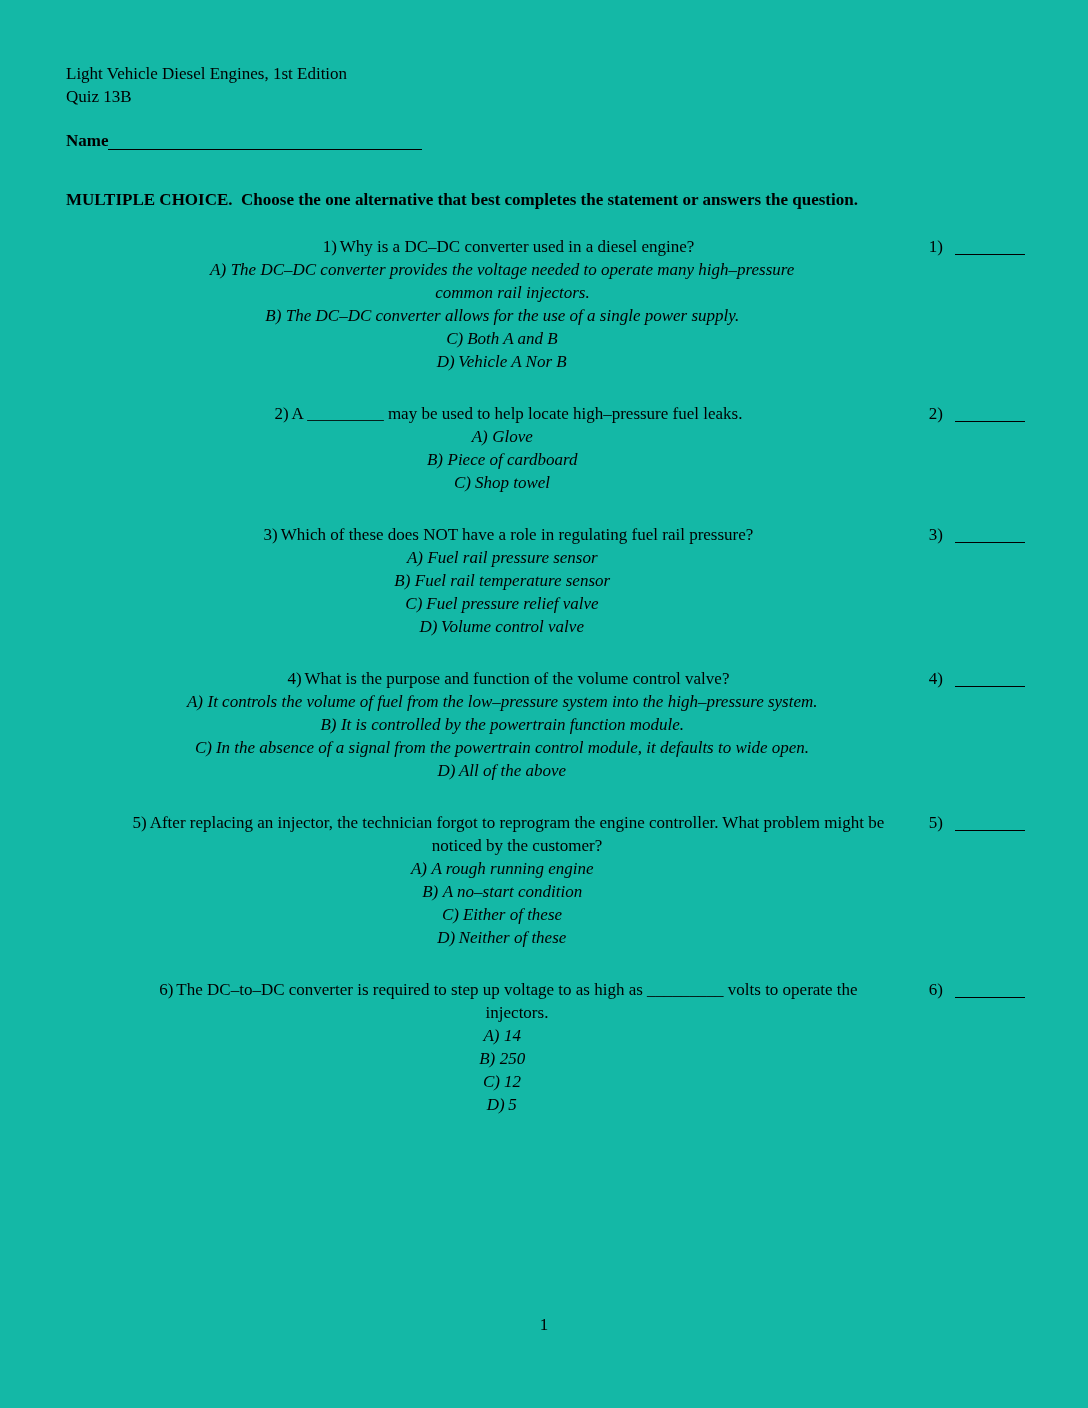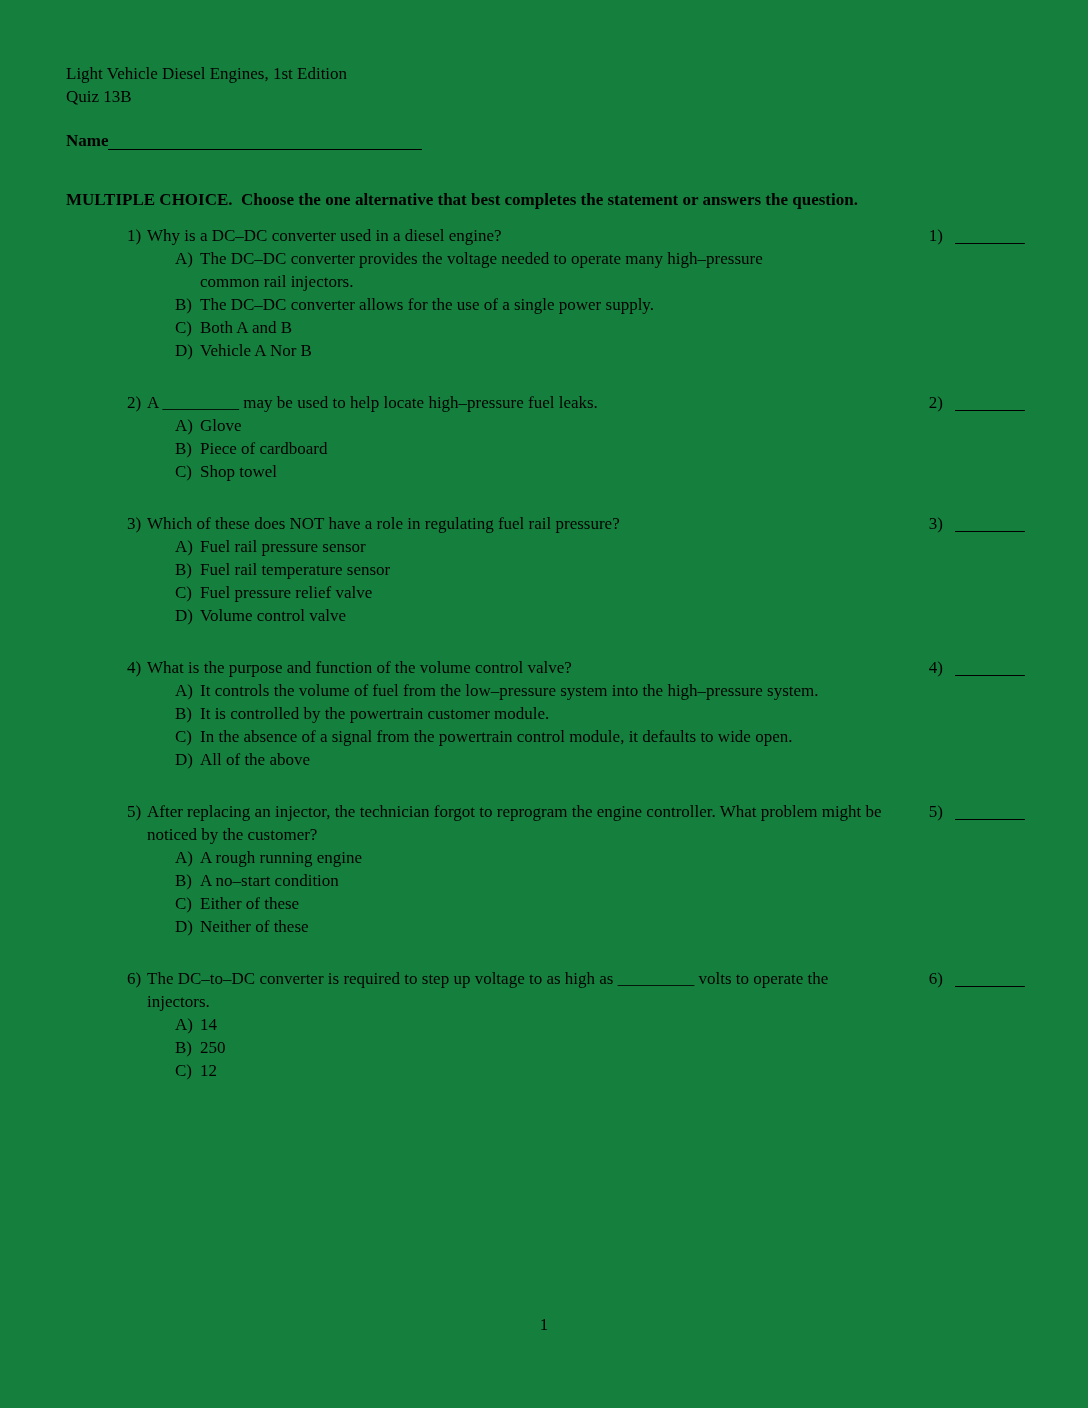--- a/index.html
+++ b/index.html
@@ -2,54 +2,55 @@
 <html><head>
 <meta charset="utf-8">
 <style>
   * { box-sizing: border-box; }
   html, body { margin: 0; padding: 0; background: #ffffff; }
   .page {
     position: relative;
     width: 1088px;
     height: 1408px;
     margin: 0 auto;
-    background: #15803d;
+    background: #14b8a6;
     color: #000000;
     font-family: "Liberation Serif", "DejaVu Serif", serif;
     font-size: 17px;
     line-height: 23px;
     padding: 62px 63px 0 66px;
     overflow: hidden;
   }
   .header-line { display: block; }
   .name-row { margin-top: 21px; }
   .name-label { font-weight: bold; }
   .name-blank {
     display: inline-block;
     width: 314px;
     height: 2px;
     border-bottom: 1.5px solid #000;
     position: relative;
     top: 4px;
   }
   .instructions { margin-top: 36px; font-weight: bold; }
   .instr-label { font-weight: bold; }
-  .questions { margin-top: 13px; padding-left: 61px; }
+  .questions { margin-top: 24px; padding-left: 61px; text-align: center; }
   .question { position: relative; margin-bottom: 29px; }
   .q-line {
     padding-left: 20px;
     text-indent: -20px;
     max-width: 760px;
   }
   .q-num { display: inline-block; width: 20px; text-indent: 0; }
   .choices { margin-left: 48px; }
   .choice {
     padding-left: 25px;
     text-indent: -25px;
     max-width: 650px;
+    font-style: italic;
   }
   .c-letter { display: inline-block; width: 25px; text-indent: 0; }
   .q-answer {
     position: absolute;
     right: 0;
     top: 0;
     white-space: nowrap;
   }
   .ans-blank {
     display: inline-block;
@@ -135,21 +136,21 @@
 
     <div class="question">
       <div class="q-line">
         <span class="q-num">4)</span><span>What is the purpose and function of the volume control valve?</span>
       </div>
       <div class="q-answer">
         <span>4)</span><span class="ans-blank"></span>
       </div>
       <div class="choices">
         <div class="choice"><span class="c-letter">A)</span><span>It controls the volume of fuel from the low–pressure system into the high–pressure system.</span></div>
-        <div class="choice"><span class="c-letter">B)</span><span>It is controlled by the powertrain customer module.</span></div>
+        <div class="choice"><span class="c-letter">B)</span><span>It is controlled by the powertrain function module.</span></div>
         <div class="choice"><span class="c-letter">C)</span><span>In the absence of a signal from the powertrain control module, it defaults to wide open.</span></div>
         <div class="choice"><span class="c-letter">D)</span><span>All of the above</span></div>
       </div>
     </div>
 
     <div class="question">
       <div class="q-line">
         <span class="q-num">5)</span><span>After replacing an injector, the technician forgot to reprogram the engine controller. What problem might be noticed by the customer?</span>
       </div>
       <div class="q-answer">
@@ -167,20 +168,21 @@
       <div class="q-line">
         <span class="q-num">6)</span><span>The DC–to–DC converter is required to step up voltage to as high as _________ volts to operate the injectors.</span>
       </div>
       <div class="q-answer">
         <span>6)</span><span class="ans-blank"></span>
       </div>
       <div class="choices">
         <div class="choice"><span class="c-letter">A)</span><span>14</span></div>
         <div class="choice"><span class="c-letter">B)</span><span>250</span></div>
         <div class="choice"><span class="c-letter">C)</span><span>12</span></div>
+        <div class="choice"><span class="c-letter">D)</span><span>5</span></div>
       </div>
     </div>
 
   </div>
 
   <div class="footer">
     <span>1</span>
   </div>
 
 </div>

